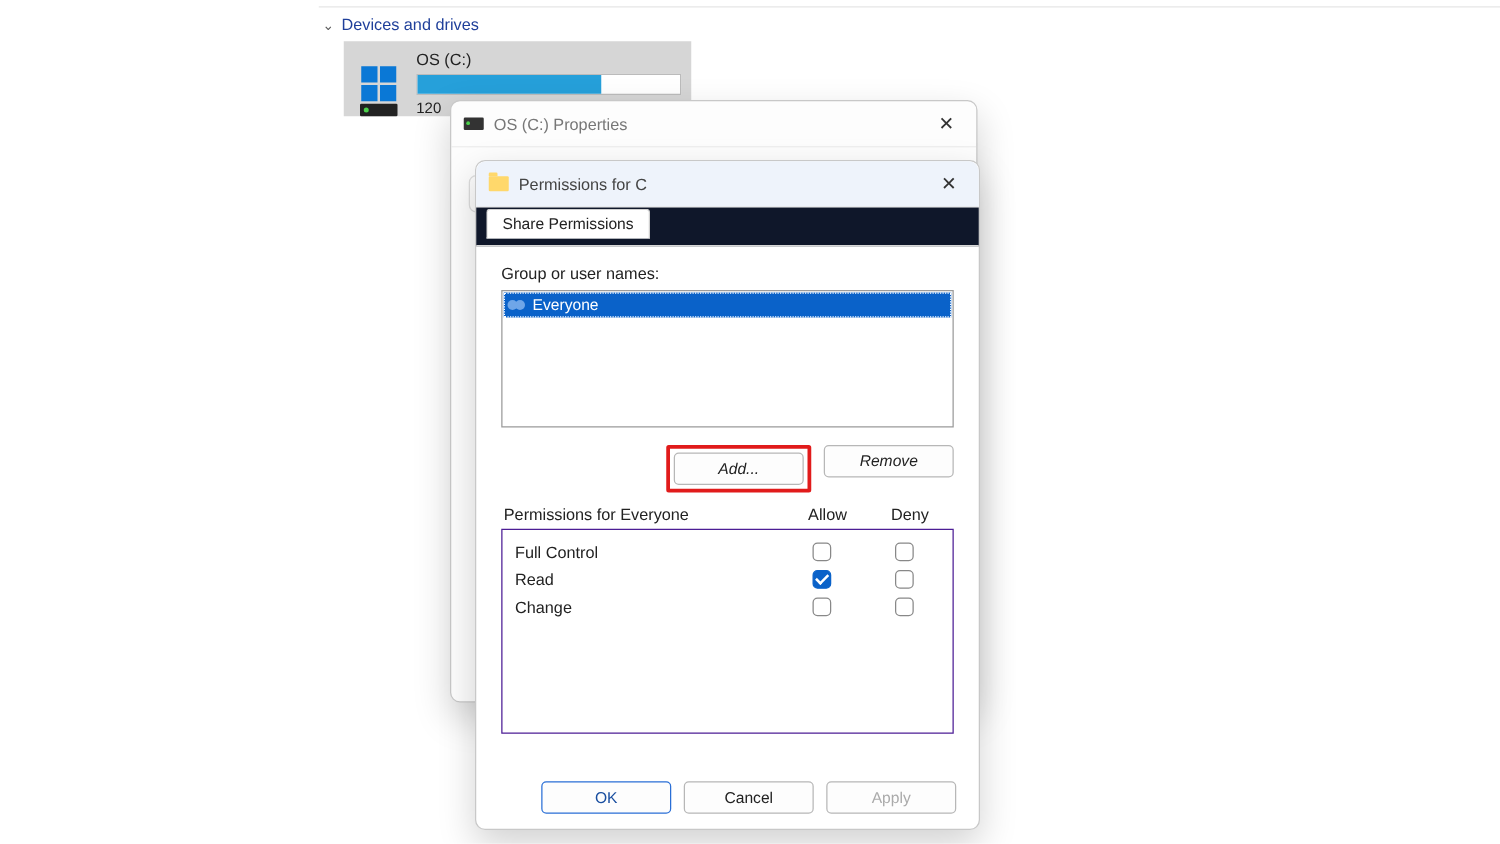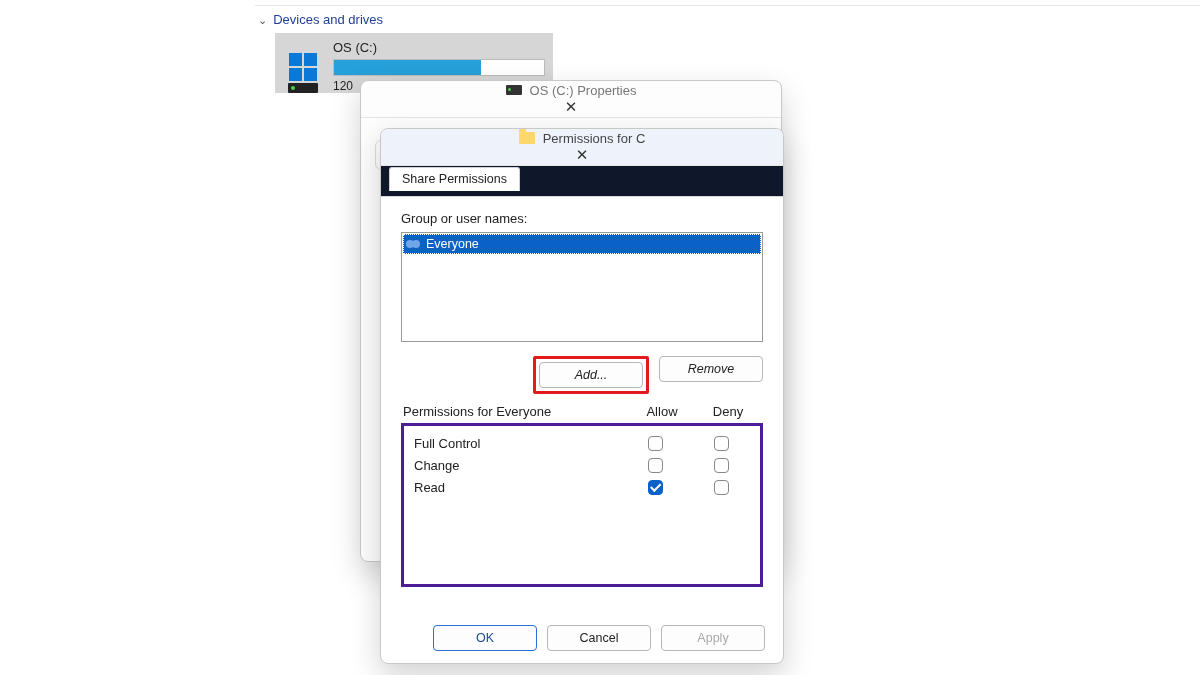--- a/index.html
+++ b/index.html
@@ -105,22 +105,21 @@
   }
   .titlebar {
     height: 36px;
     display: flex;
     align-items: center;
     padding: 0 10px;
     border-bottom: 1px solid #e5e5e5;
     border-radius: 8px 8px 0 0;
     font-size: 13px;
     color: #444;
-    justify-content: center;
-    flex-direction: column;
+    justify-content: space-between;
   }
   .titlebar.light { background:#f3f6fc; }
   .titlebar .left { display:flex; align-items:center; gap:8px; }
   .titlebar .close {
     font-size: 15px;
     color:#333;
     width: 28px; text-align:center;
     cursor: default;
   }
 
@@ -231,21 +230,21 @@
 
   .perm-table-head {
     display:flex;
     font-size:13px;
     margin: 0 2px 4px;
   }
   .perm-table-head .c1 { flex:1; }
   .perm-table-head .c2, .perm-table-head .c3 { width:66px; text-align:center; }
 
   .perm-table {
-    border: 3px solid #4c1d95;
+    border: 1px solid #4c1d95;
     height: 164px;
     padding: 6px 6px;
     box-sizing: border-box;
   }
   .perm-row {
     display:flex; align-items:center;
     height: 22px;
     font-size: 13px;
   }
   .perm-row .c1 { flex:1; padding-left:4px; }
@@ -366,32 +365,32 @@
       <div class="perm-row">
         <div class="c1">Full Control</div>
         <div class="c2">
             <div class="cb"></div>
           </div>
         <div class="c3">
             <div class="cb"></div>
           </div>
       </div>
       <div class="perm-row">
+        <div class="c1">Read</div>
+        <div class="c2">
+            <div class="cb checked"></div>
+          </div>
+        <div class="c3">
+            <div class="cb"></div>
+          </div>
+      </div>
+      <div class="perm-row">
         <div class="c1">Change</div>
         <div class="c2">
             <div class="cb"></div>
-          </div>
-        <div class="c3">
-            <div class="cb"></div>
-          </div>
-      </div>
-      <div class="perm-row">
-        <div class="c1">Read</div>
-        <div class="c2">
-            <div class="cb checked"></div>
           </div>
         <div class="c3">
             <div class="cb"></div>
           </div>
       </div>
     </div>
   </div>
 
   <div class="footer">
     <div class="btn primary">OK</div>

